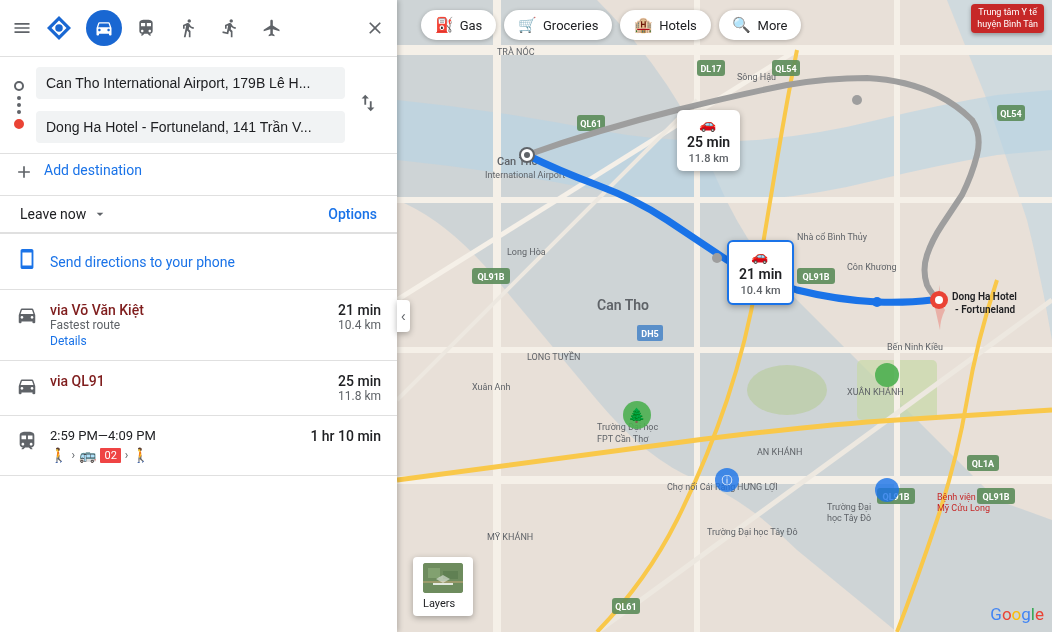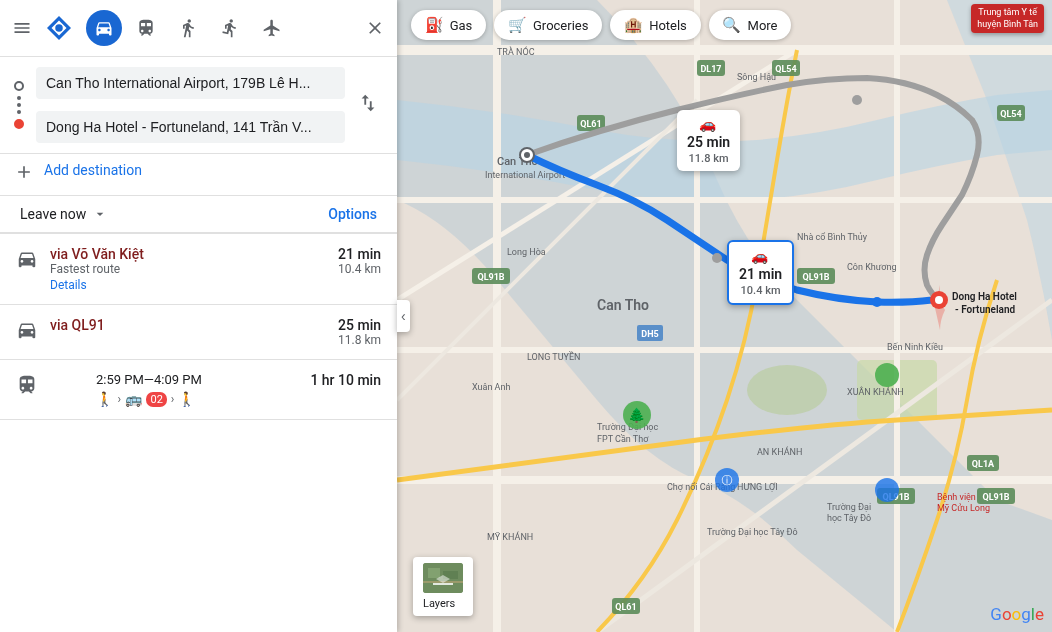--- a/index.html
+++ b/index.html
@@ -308,21 +308,21 @@
     .transit-step-arrow {
       font-size: 12px;
       color: #5f6368;
     }
 
     .bus-badge {
       background: #ef4444;
       color: #fff;
       font-size: 11px;
       padding: 1px 4px;
-      border-radius: 7px;
+      border-radius: 1px;
     }
 
     
     #collapse-btn {
       position: absolute;
       left: 397px;
       top: 50%;
       transform: translateY(-50%);
       background: #fff;
       border: none;
@@ -337,21 +337,21 @@
 
     
     #map-top-bar {
       position: absolute;
       top: 0;
       left: 0;
       right: 0;
       height: 50px;
       display: flex;
       align-items: center;
-      padding: 0 14px;
+      padding: 0 24px;
       gap: 8px;
       z-index: 5;
     }
 
     .map-pill {
       display: flex;
       align-items: center;
       gap: 6px;
       background: #fff;
       border-radius: 24px;
@@ -529,20 +529,28 @@
   <div id="leave-options">
     <div id="leave-now-btn">
       <span>Leave now</span>
       <svg width="16" height="16" viewBox="0 0 24 24" fill="#5f6368">
         <path d="M7 10l5 5 5-5z"></path>
       </svg>
     </div>
     <div id="options-btn">Options</div>
   </div>
 
+  <div id="send-directions">
+    <div class="send-icon">
+      <svg width="22" height="22" viewBox="0 0 24 24" fill="#1a73e8">
+        <path d="M17 1.01L7 1c-1.1 0-2 .9-2 2v18c0 1.1.9 2 2 2h10c1.1 0 2-.9 2-2V3c0-1.1-.9-1.99-2-1.99zM17 19H7V5h10v14z"></path>
+      </svg>
+    </div>
+    <span class="send-label">Send directions to your phone</span>
+  </div>
 
   <div class="route-option">
     <div class="route-car-icon">
       <svg width="22" height="22" viewBox="0 0 24 24" fill="#5f6368">
         <path d="M18.92 6.01C18.72 5.42 18.16 5 17.5 5h-11c-.66 0-1.21.42-1.42 1.01L3 12v8c0 .55.45 1 1 1h1c.55 0 1-.45 1-1v-1h12v1c0 .55.45 1 1 1h1c.55 0 1-.45 1-1v-8l-2.08-5.99zM6.5 16c-.83 0-1.5-.67-1.5-1.5S5.67 13 6.5 13s1.5.67 1.5 1.5S7.33 16 6.5 16zm11 0c-.83 0-1.5-.67-1.5-1.5s.67-1.5 1.5-1.5 1.5.67 1.5 1.5-.67 1.5-1.5 1.5zM5 11l1.5-4.5h11L19 11H5z"></path>
       </svg>
     </div>
     <div class="route-info">
       <div class="route-name">via Võ Văn Kiệt</div>
       <div class="route-subtitle">Fastest route</div>
@@ -569,21 +577,21 @@
     </div>
   </div>
 
   <div class="transit-option">
     <div class="transit-car-icon">
       <svg width="22" height="22" viewBox="0 0 24 24" fill="#5f6368">
         <path d="M12 2c-4.42 0-8 .5-8 4v9.5C4 17.43 5.57 19 7.5 19L6 20.5v.5h2l2-2h4l2 2h2v-.5L16.5 19c1.93 0 3.5-1.57 3.5-3.5V6c0-3.5-3.58-4-8-4zM7.5 17c-.83 0-1.5-.67-1.5-1.5S6.67 14 7.5 14s1.5.67 1.5 1.5S8.33 17 7.5 17zm3.5-7H6V6h5v4zm5.5 7c-.83 0-1.5-.67-1.5-1.5s.67-1.5 1.5-1.5 1.5.67 1.5 1.5-.67 1.5-1.5 1.5zm1.5-7h-5V6h5v4z"></path>
       </svg>
     </div>
     <div class="transit-info">
-      <div style="display:flex; justify-content:space-between;margin-left:46px;">
+      <div style="display:flex; justify-content:space-between;">
         <div>
           <div class="transit-time-range">2:59 PM—4:09 PM</div>
           <div class="transit-steps">
             <span class="transit-step-icon">🚶</span>
             <span class="transit-step-arrow">›</span>
             <span class="transit-step-icon">🚌</span>
             <span class="bus-badge">02</span>
             <span class="transit-step-arrow">›</span>
             <span class="transit-step-icon">🚶</span>
           </div>

